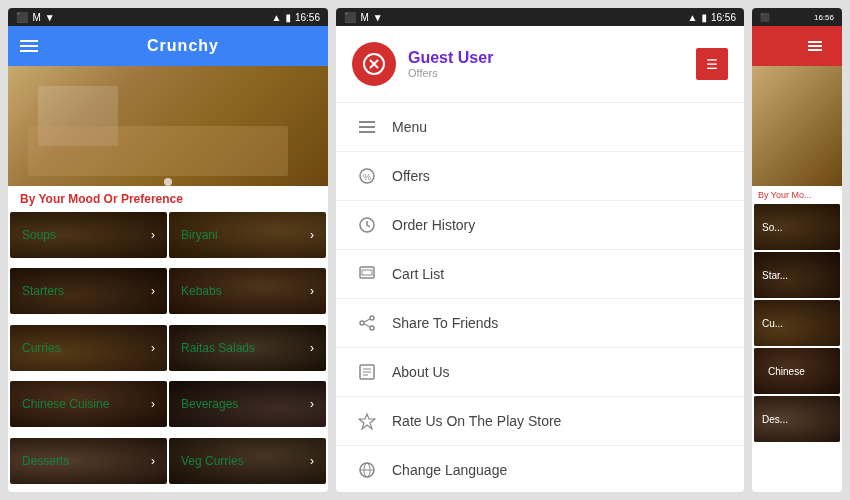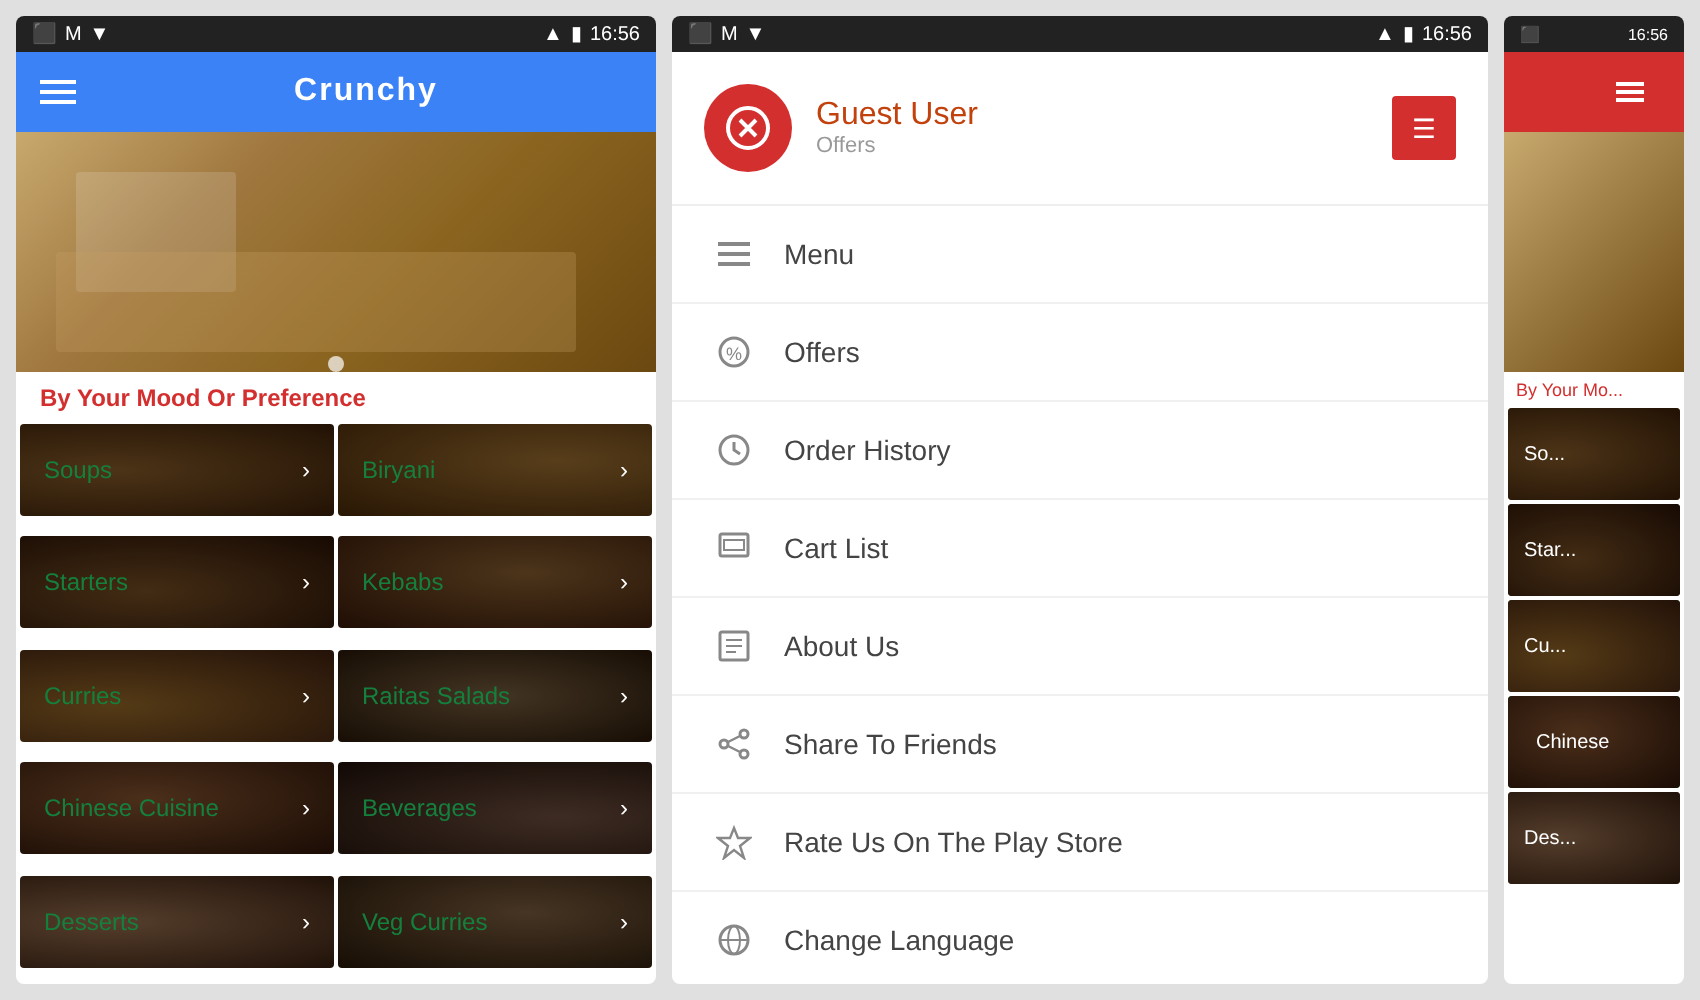--- a/index.html
+++ b/index.html
@@ -189,22 +189,22 @@
       border-radius: 50%;
       display: flex;
       align-items: center;
       justify-content: center;
       color: #fff;
       font-size: 20px;
       flex-shrink: 0;
     }
     .drawer-user-name {
       font-size: 16px;
-      font-weight: normal;
-      color: #c2410c;
+      font-weight: bold;
+      color: #6d28d9;
     }
     .drawer-user-sub {
       font-size: 11px;
       color: #999;
     }
     .drawer-close {
       margin-left: auto;
       background: #d32f2f;
       color: #fff;
       border: none;
@@ -452,39 +452,39 @@
         <svg width="18" height="18" viewBox="0 0 18 18">
             <rect x="2" y="2" width="14" height="11" rx="1" stroke="#888" stroke-width="1.5" fill="none"></rect>
             <rect x="4" y="5" width="10" height="5" stroke="#888" stroke-width="1" fill="none"></rect>
           </svg>
       </div>
       <span class="drawer-item-label">Cart List</span>
     </div>
     <div class="drawer-item">
       <div class="drawer-icon">
         <svg width="18" height="18" viewBox="0 0 18 18">
-            <rect x="2" y="2" width="14" height="14" rx="1" stroke="#888" stroke-width="1.5" fill="none"></rect>
-            <line x1="5" y1="6" x2="13" y2="6" stroke="#888" stroke-width="1"></line>
-            <line x1="5" y1="9" x2="13" y2="9" stroke="#888" stroke-width="1"></line>
-            <line x1="5" y1="12" x2="10" y2="12" stroke="#888" stroke-width="1"></line>
-          </svg>
-      </div>
-      <span class="drawer-item-label">About Us</span>
-    </div>
-    <div class="drawer-item">
-      <div class="drawer-icon">
-        <svg width="18" height="18" viewBox="0 0 18 18">
             <circle cx="14" cy="4" r="2" stroke="#888" stroke-width="1.5" fill="none"></circle>
             <circle cx="4" cy="9" r="2" stroke="#888" stroke-width="1.5" fill="none"></circle>
             <circle cx="14" cy="14" r="2" stroke="#888" stroke-width="1.5" fill="none"></circle>
             <line x1="6" y1="8" x2="12" y2="5" stroke="#888" stroke-width="1.2"></line>
             <line x1="6" y1="10" x2="12" y2="13" stroke="#888" stroke-width="1.2"></line>
           </svg>
       </div>
       <span class="drawer-item-label">Share To Friends</span>
+    </div>
+    <div class="drawer-item">
+      <div class="drawer-icon">
+        <svg width="18" height="18" viewBox="0 0 18 18">
+            <rect x="2" y="2" width="14" height="14" rx="1" stroke="#888" stroke-width="1.5" fill="none"></rect>
+            <line x1="5" y1="6" x2="13" y2="6" stroke="#888" stroke-width="1"></line>
+            <line x1="5" y1="9" x2="13" y2="9" stroke="#888" stroke-width="1"></line>
+            <line x1="5" y1="12" x2="10" y2="12" stroke="#888" stroke-width="1"></line>
+          </svg>
+      </div>
+      <span class="drawer-item-label">About Us</span>
     </div>
     <div class="drawer-item">
       <div class="drawer-icon">
         <svg width="18" height="18" viewBox="0 0 18 18">
             <polygon points="9,2 11,7 17,7 12,11 14,17 9,13 4,17 6,11 1,7 7,7" stroke="#888" stroke-width="1.2" fill="none"></polygon>
           </svg>
       </div>
       <span class="drawer-item-label">Rate Us On The Play Store</span>
     </div>
     <div class="drawer-item">

